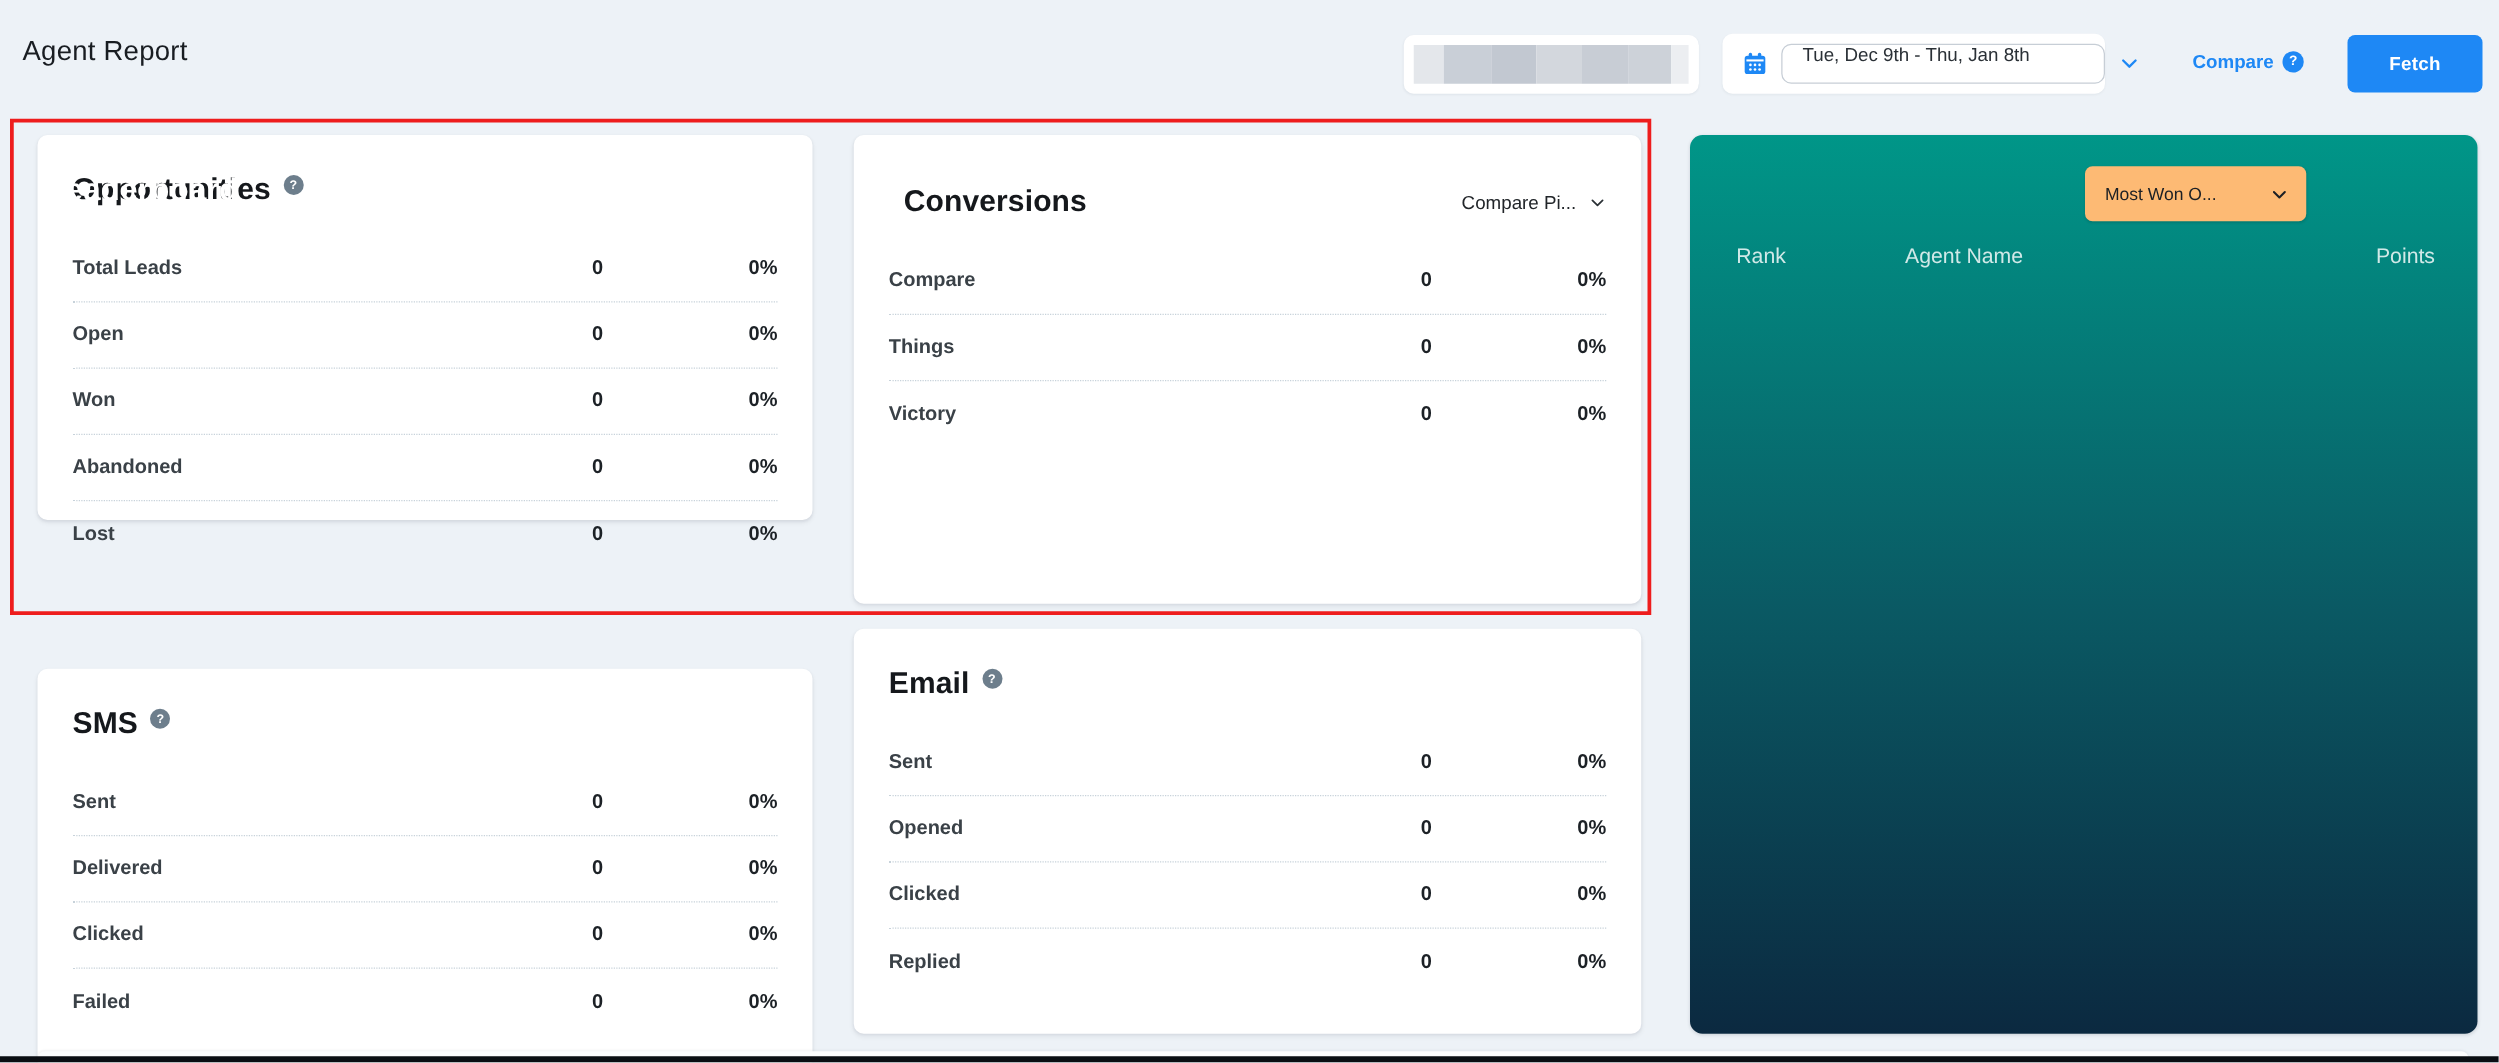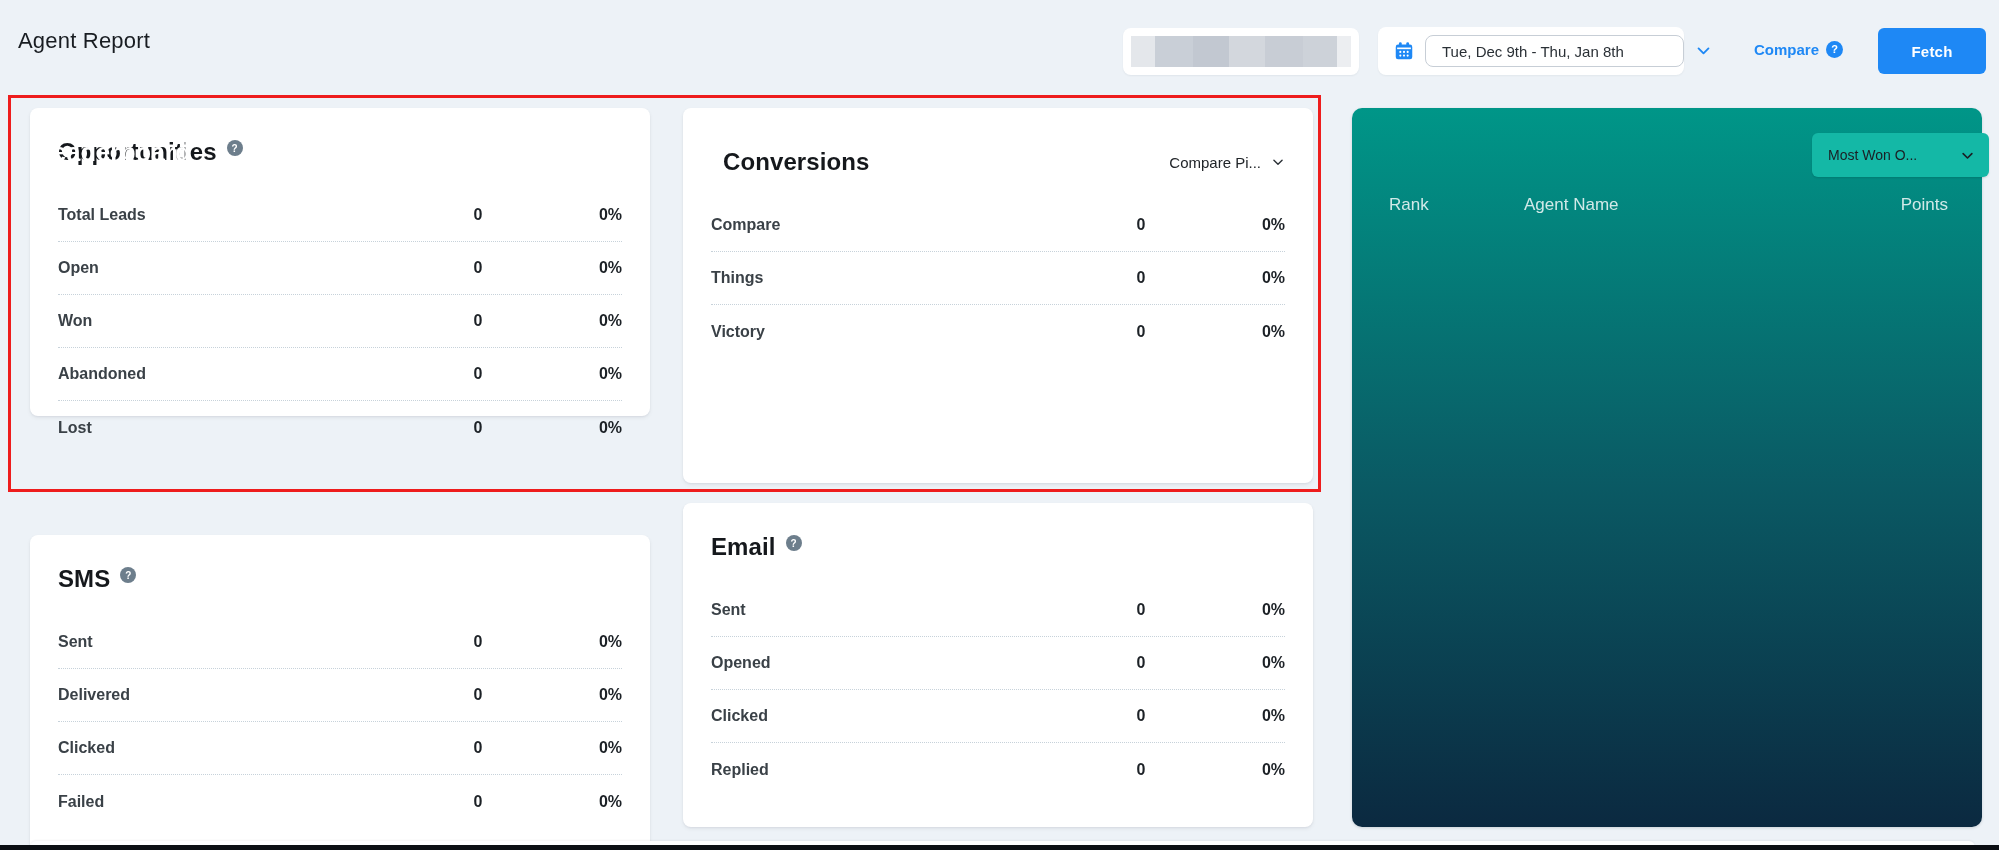--- a/index.html
+++ b/index.html
@@ -31,21 +31,21 @@
   .b4{width:36px;background:#d3d7dd;}
   .b5{width:38px;background:#c8cdd5;}
   .b6{width:34px;background:#cdd2d9;}
   .b7{width:14px;background:#eceef1;}
   .b8{width:10px;background:#ffffff;}
 
   .date-group{left:1378px;top:27px;width:306px;height:48px;background:#fff;border-radius:8px;
     display:flex;align-items:center;padding-left:13px;box-shadow:0 1px 2px rgba(20,30,45,.05);}
   .cal-btn{width:26px;height:26px;border:none;background:transparent;display:flex;align-items:center;justify-content:center;cursor:pointer;margin-right:8px;}
   .date-input{flex:1;height:32px;border:1px solid #c7ced6;border-radius:8px;background:#fff;
-    display:flex;align-items:center;padding:0 16px;font-size:15px;color:#2a3036;cursor:pointer;}
+    display:flex;align-items:flex-start;padding:0 16px;font-size:15px;color:#2a3036;cursor:pointer;}
   .chevron-btn{left:1688px;top:32px;width:30px;height:36px;border:none;background:transparent;display:flex;align-items:center;justify-content:center;cursor:pointer;}
   .compare-link{left:1754px;top:31px;height:36px;display:flex;align-items:center;gap:7px;cursor:pointer;
     color:var(--accent-blue);font-size:15px;font-weight:700;background:transparent;border:none;}
   .q-badge{width:17px;height:17px;border-radius:50%;display:inline-flex;align-items:center;justify-content:center;
     font-size:11px;font-weight:700;color:#fff;}
   .q-blue{background:var(--accent-blue);}
   .q-gray{background:#6d7e8c;width:16px;height:16px;font-size:10px;}
   .fetch-btn{left:1878px;top:28px;width:108px;height:46px;border:none;border-radius:6px;background:var(--accent-blue);
     color:#fff;font-size:15px;font-weight:700;cursor:pointer;font-family:inherit;letter-spacing:.2px;}
 
@@ -70,21 +70,21 @@
   .metric-row:last-child{border-bottom:none;}
   .m-label{flex:1;font-size:16px;font-weight:600;color:#3a4147;}
   .m-value{width:60px;text-align:center;font-size:16px;font-weight:700;color:#1c2126;}
   .m-pct{width:114px;text-align:right;font-size:16px;font-weight:700;color:#1c2126;}
 
   
   .leaderboard{left:1352px;top:108px;width:630px;height:719px;border-radius:10px;
     background:linear-gradient(180deg,var(--leaderboard-top) 0%,var(--leaderboard-mid) 52%,var(--leaderboard-bottom) 100%);
     box-shadow:0 1px 3px rgba(16,24,40,.15);}
   .lb-title{position:absolute;left:37px;top:138px;font-size:25px;font-weight:700;color:#fff;letter-spacing:.2px;}
-  .lb-dd{position:absolute;left:1812px;top:133px;width:177px;height:44px;border:none;border-radius:6px;background:#14b8a6;
+  .lb-dd{position:absolute;left:1668px;top:133px;width:177px;height:44px;border:none;border-radius:6px;background:#fdba74;
     display:flex;align-items:center;justify-content:space-between;padding:0 14px 0 16px;cursor:pointer;
     font-size:14px;font-weight:500;color:#1b1f24;font-family:inherit;box-shadow:0 1px 2px rgba(0,0,0,.12);}
   .lb-header{position:absolute;left:1389px;top:195px;width:559px;display:flex;color:rgba(255,255,255,.82);font-size:17px;}
   .lb-col-rank{width:135px;}
   .lb-col-agent{flex:1;}
   .lb-col-points{text-align:right;}
 
   
   .annotation-rect{left:8px;top:95px;width:1313px;height:397px;border:3px solid var(--annotation-red);
     pointer-events:none;z-index:40;}

